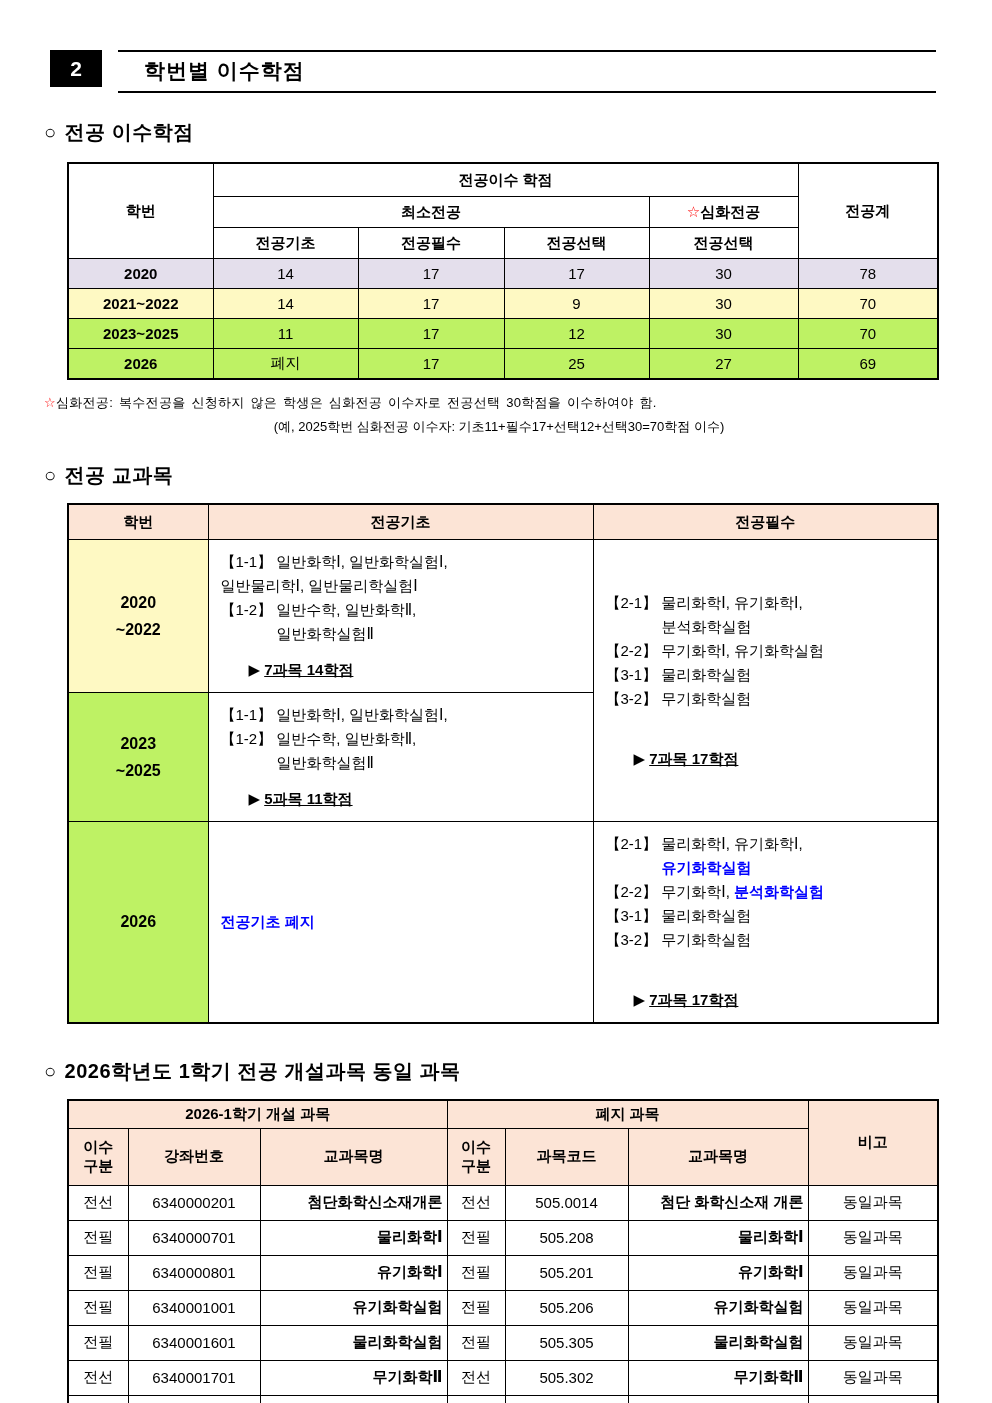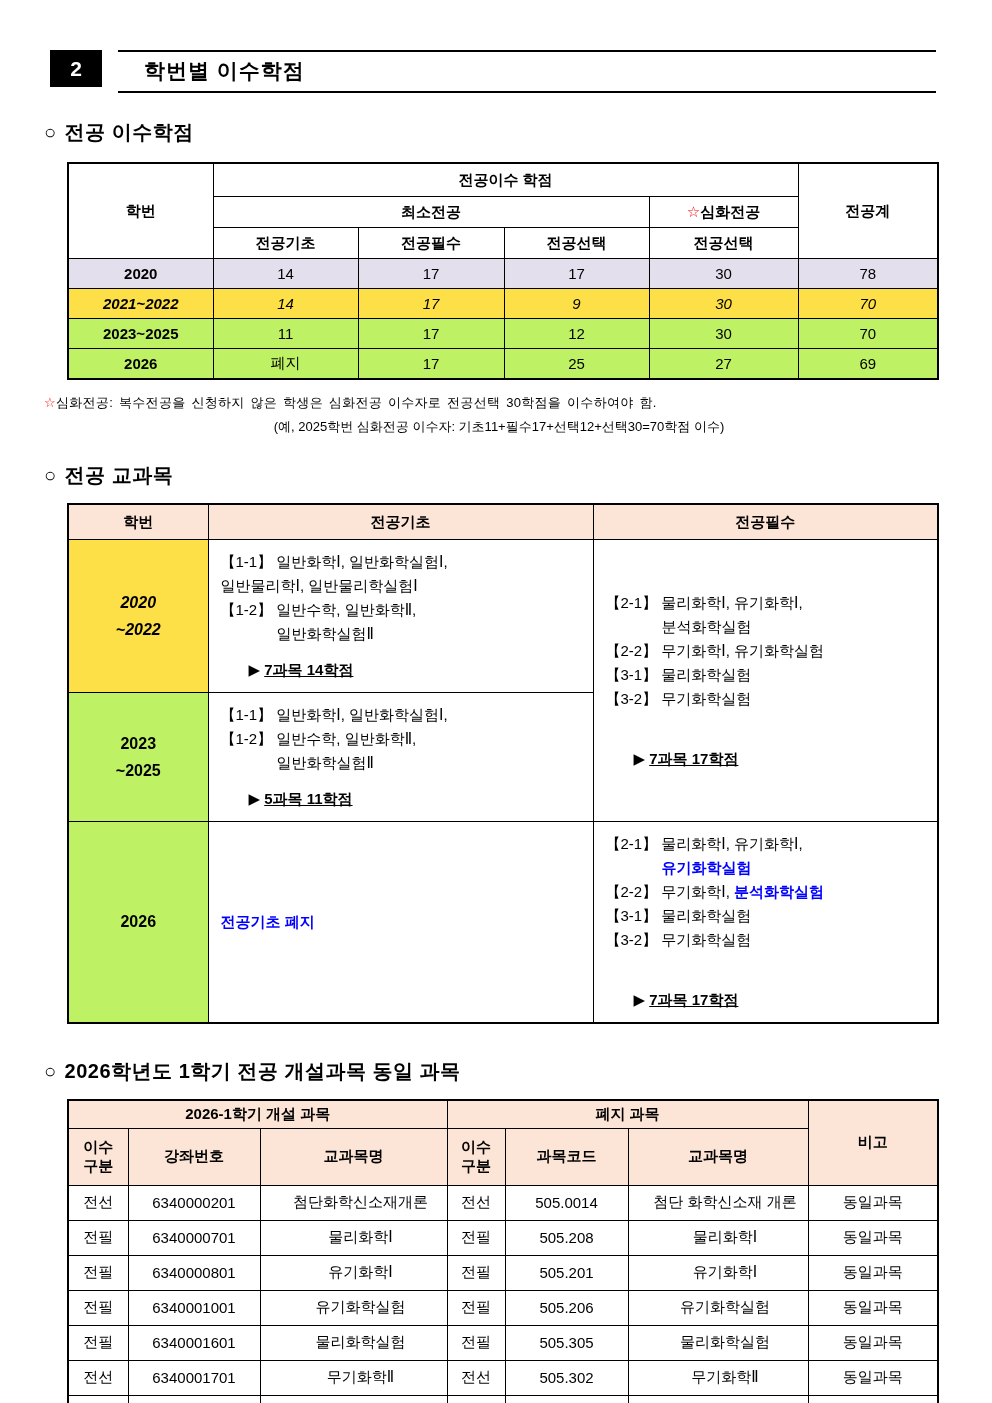--- a/index.html
+++ b/index.html
@@ -27,21 +27,21 @@
   .sec{margin:26px 56px 0 44px;font-size:20px;font-weight:bold;letter-spacing:.5px;}
   .sec .bullet{font-weight:normal;margin-right:8px;}
 
   
   table{border-collapse:collapse;table-layout:fixed;margin-left:67px;}
   th,td{border:1px solid #000;padding:2px 4px;vertical-align:middle;}
   table{border:2px solid #000;}
   th{font-weight:bold;}
   .peach{background:#FCE4D6;}
   .lav{background:#E4DFEC;}
-  .yel{background:#fde047;font-style:italic;}
+  .yel{background:#fef9c3;}
   .mnt{background:#bef264;}
   .red{color:#FF0000;font-weight:normal;}
   .blue{color:#0000FF;font-weight:bold;}
   .emph{font-weight:bold;text-decoration:underline;}
 
   
   .t1{width:870px;margin-top:16px;font-size:15px;}
   .t1 th,.t1 td{text-align:center;}
   .t1 .hrow1 th{height:28px;}
   .t1 .hrow2 th{height:26px;}
@@ -66,21 +66,21 @@
   .tline.sum{padding-left:28px;margin-top:12px;}
   .tline.gap{height:24px;}
 
   
   .t3{width:870px;margin-top:14px;font-size:15px;}
   .t3 th{text-align:center;}
   .t3 .g1{height:28px;}
   .t3 .g2 th{height:52px;}
   .t3 .pre{white-space:pre-line;line-height:1.25;}
   .t3 td{height:30px;text-align:center;}
-  .t3 td.lft{text-align:center;padding-left:18px;}
+  .t3 td.lft{text-align:right;padding-left:18px;font-weight:bold;}
 </style>
 </head>
 <body>
 
 <div class="page">
 
   <div class="banner">
     <div class="num-box">2</div>
     <div class="title-rule">
       <span class="page-title">학번별 이수학점</span>

